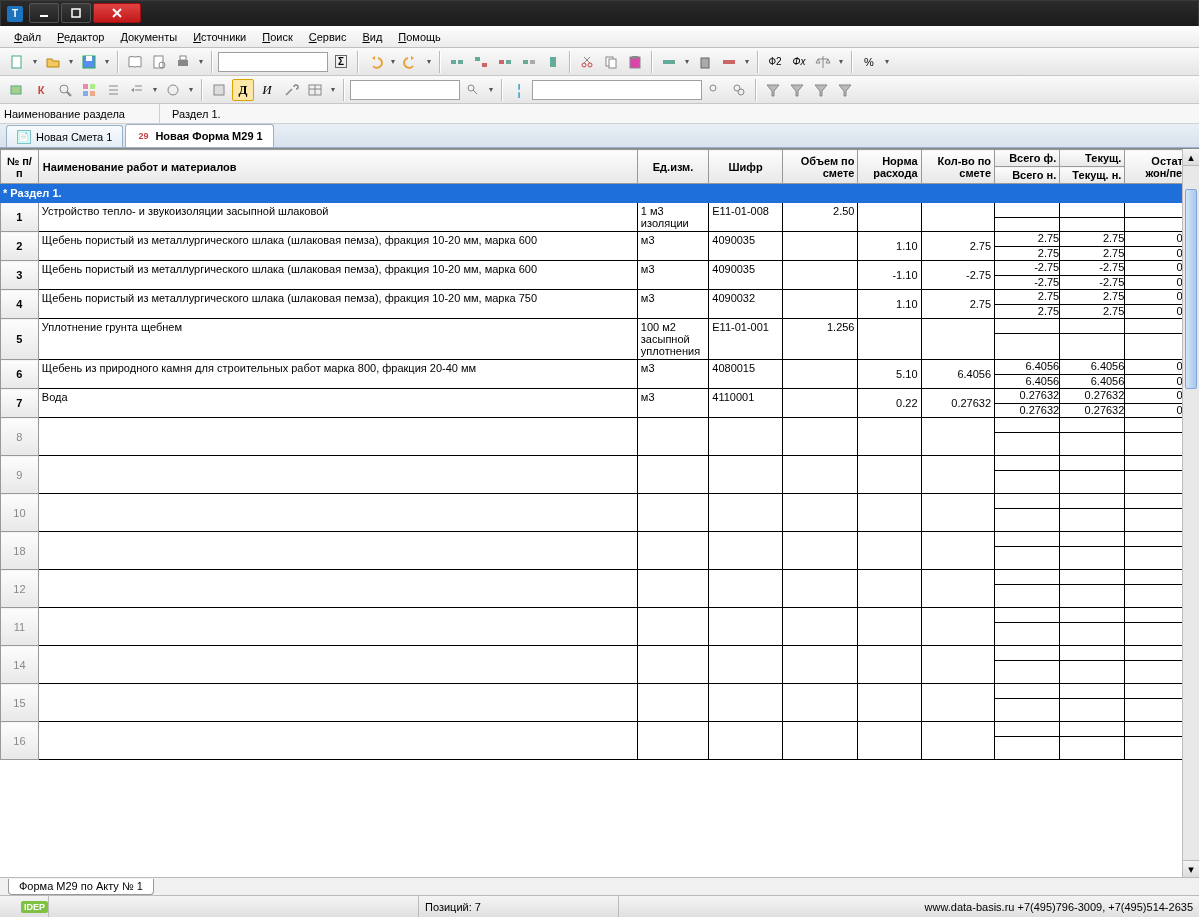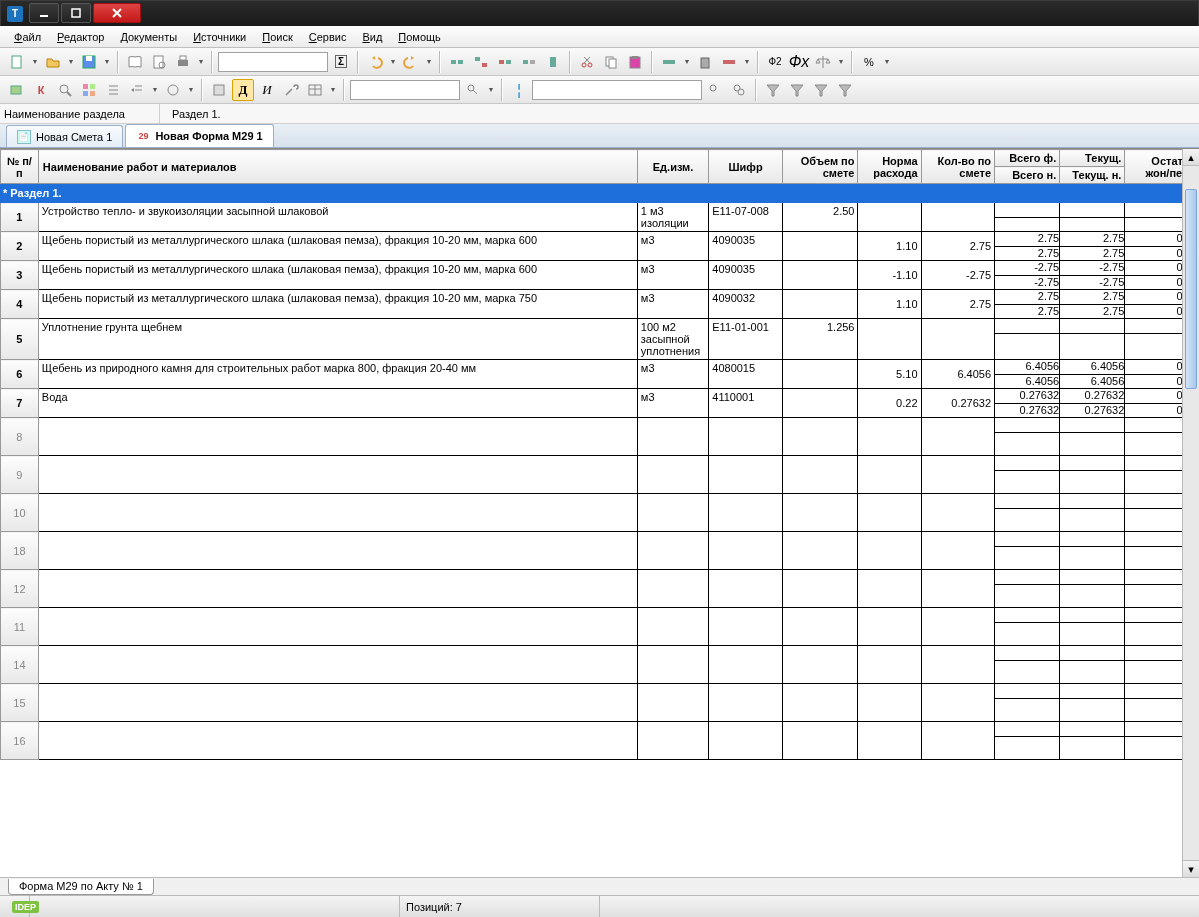--- a/index.html
+++ b/index.html
@@ -225,21 +225,21 @@
       <svg viewBox="0 0 16 16">
         <rect x="2" y="6" width="12" height="4" fill="#c66"></rect>
       </svg>
     </div>
   <div class="tdrop">▾</div>
   <div class="tsep"></div>
   <div class="tbtn">
       <span style="font-size:10px;">Ф2</span>
     </div>
   <div class="tbtn">
-      <span style="font-size:16px;font-style:italic;">Фх</span>
+      <span style="font-size:10px;font-style:italic;">Фх</span>
     </div>
   <div class="tbtn">
       <svg viewBox="0 0 16 16">
         <line x1="8" y1="2" x2="8" y2="14" stroke="#888"></line>
         <line x1="3" y1="5" x2="13" y2="5" stroke="#888"></line>
         <path d="M3 5 l-2 4 h4 z M13 5 l-2 4 h4 z" fill="none" stroke="#888"></path>
       </svg>
     </div>
   <div class="tdrop">▾</div>
   <div class="tsep"></div>
@@ -415,21 +415,21 @@
 </tr>
 </thead>
 <tbody id="gridbody">
         <tr class="section-row">
           <td colspan="10" style="padding-left:2px">* Раздел 1.</td>
         </tr>
         <tr>
           <td class="rownum">1</td>
           <td>Устройство тепло- и звукоизоляции засыпной шлаковой</td>
           <td>1 м3 изоляции</td>
-          <td>Е11-07-008</td>
+          <td>Е11-01-008</td>
           <td class="num">2.50</td>
           <td class="num" style="vertical-align:middle"></td>
           <td class="num" style="vertical-align:middle"></td>
           <td style="padding:0">
             <div style="min-height:14px;text-align:right"></div>
             <div class="subcell" style="min-height:14px;text-align:right"></div>
           </td>
           <td style="padding:0">
             <div style="min-height:14px;text-align:right"></div>
             <div class="subcell" style="min-height:14px;text-align:right"></div>
@@ -761,18 +761,19 @@
   <div class="thumb"></div>
   <div class="arr bot">▾</div>
 </div>
 </div>
 
 <div class="sheettabs">
   <div class="sheettab">Форма М29 по Акту № 1</div>
 </div>
 
 <div class="statusbar">
-  <div class="cell" style="width:30px;padding:8px;justify-content:flex-start">
+  <div class="cell" style="width:49px;padding:0;justify-content:flex-end">
       <span class="idep">IDEP</span>
     </div>
   <div class="cell" style="width:370px"></div>
   <div class="cell" style="width:200px">Позиций: 7</div>
+  <div class="cell" style="flex:1;justify-content:flex-end;border-right:none">www.data-basis.ru +7(495)796-3009, +7(495)514-2635</div>
 </div>
 
 </body></html>

